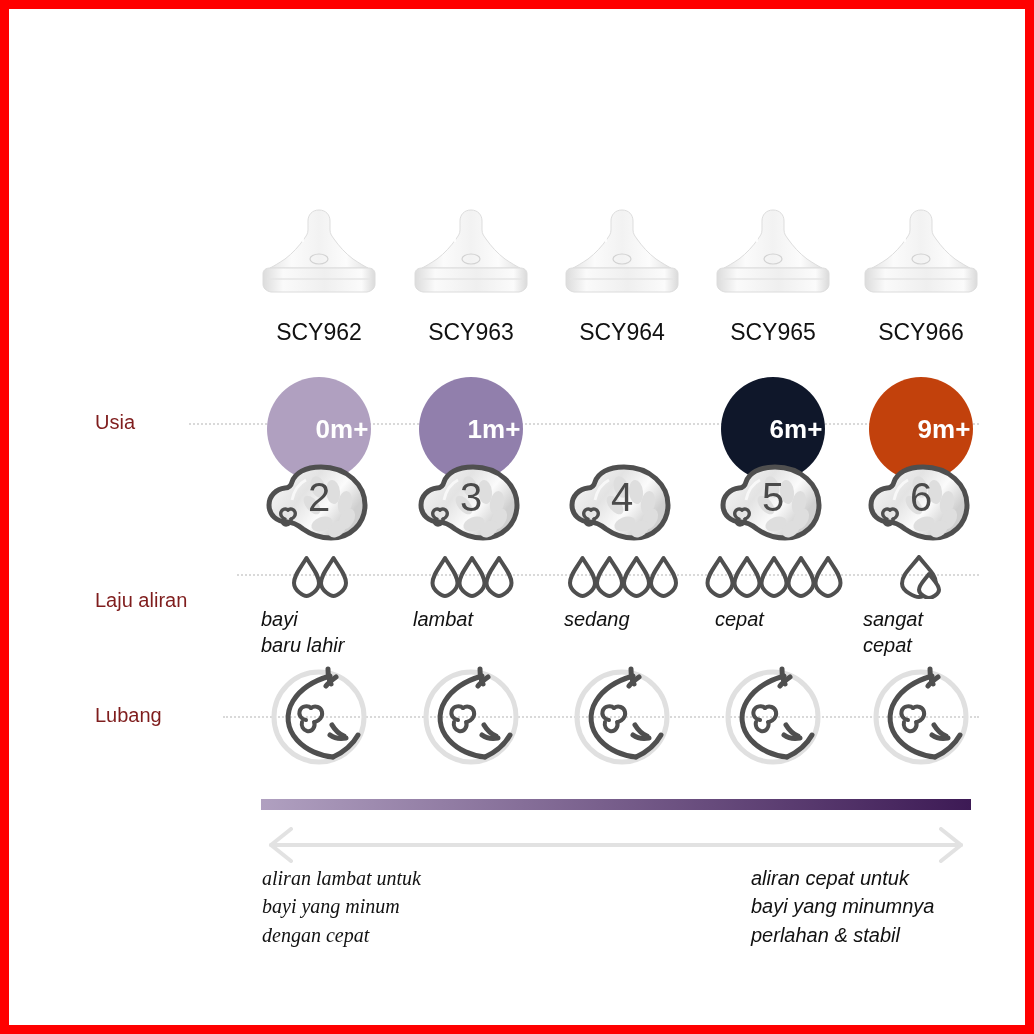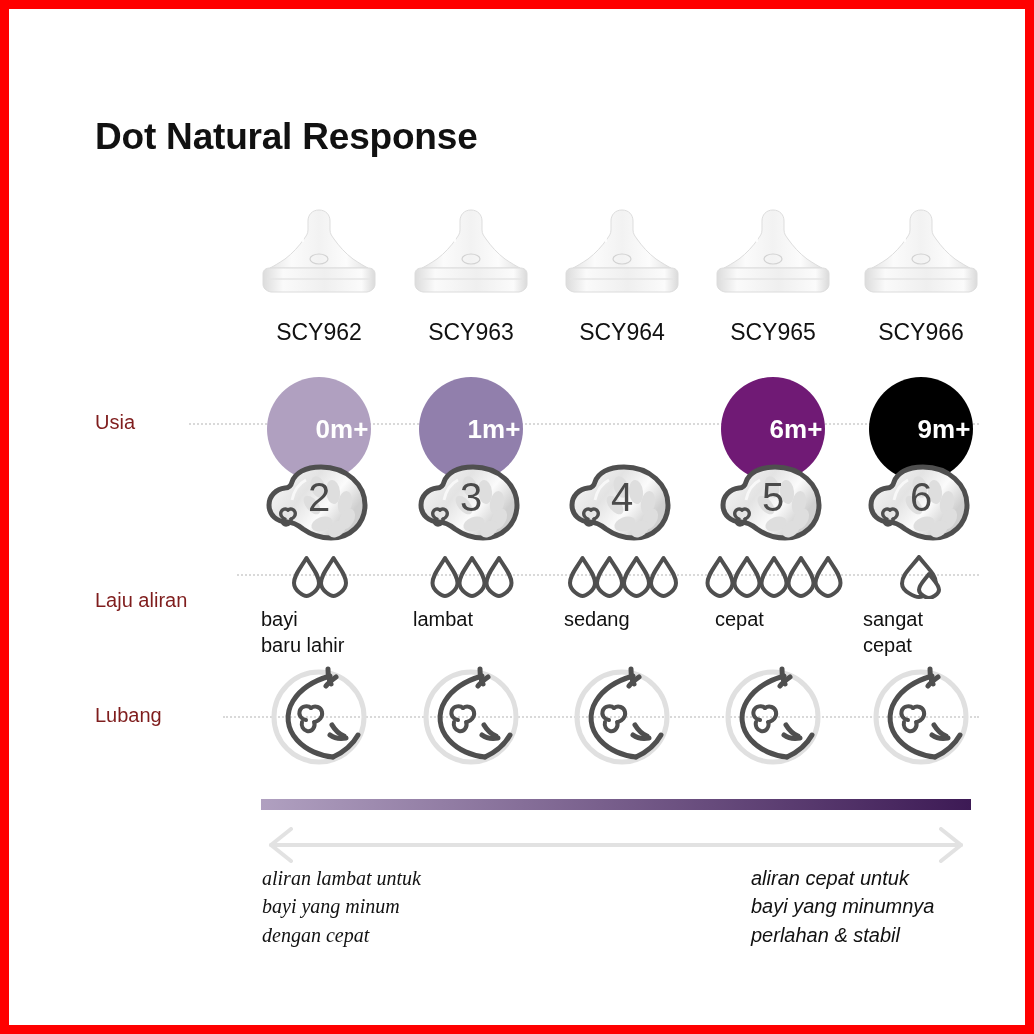--- a/index.html
+++ b/index.html
@@ -148,20 +148,21 @@
   .droplets svg { display: block; }
 
   
   .flow-label {
     position: absolute;
     top: 598px;
     left: 18px;
     width: 150px;
     text-align: left;
     font-size: 20px;
+    font-style: italic;
     color: #111111;
     line-height: 1.28;
     white-space: pre-line;
   }
 
   
   .hole-icon {
     position: absolute;
     top: 655px;
     left: 50%;
@@ -199,21 +200,20 @@
   }
   #caption-left  { left: 253px; top: 855px; width: 330px; font-family: Liberation Serif, serif; }
   #caption-right { left: 742px; top: 855px; width: 330px; }
 </style>
 </head>
 <body>
 
 <div id="frame" style="border-color: rgb(255, 0, 0);">
   <div id="canvas">
 
-    <div id="title">Dot Natural Response</div>
 
     <div class="row-label" id="label-usia">Usia</div>
     <div class="row-label" id="label-laju">Laju aliran</div>
     <div class="row-label" id="label-lubang">Lubang</div>
 
     <div class="leader" id="leader-usia"></div>
     <div class="leader" id="leader-laju"></div>
     <div class="leader" id="leader-lubang"></div>
 
     <div id="columns-host">
@@ -495,21 +495,21 @@
         <stop offset="100%" stop-color="#dadada"></stop>
       </linearGradient>
     </defs>
     <path d="M60 6 c-7 0 -11 5 -11 11 l0 9 c0 4 -2 6 -4 9 c-5 7 -11 14 -19 20 c-6 4 -11 7 -15 9 l98 0 c-4 -2 -9 -5 -15 -9 c-8 -6 -14 -13 -19 -20 c-2 -3 -4 -5 -4 -9 l0 -9 c0 -6 -4 -11 -11 -11 z" fill="url(#silG)" stroke="#dddddd" stroke-width="1"></path>
     <ellipse cx="60" cy="55" rx="9" ry="5" fill="none" stroke="#d2d2d2" stroke-width="1.2"></ellipse>
     <path d="M11 64 l98 0 c4 0 7 2 7 6 l0 10 c0 4 -3 7 -8 8 l-96 0 c-5 -1 -8 -4 -8 -8 l0 -10 c0 -4 3 -6 7 -6 z" fill="url(#baseG)" stroke="#dcdcdc" stroke-width="1"></path>
     <line x1="8" y1="75" x2="112" y2="75" stroke="#e4e4e4" stroke-width="1.4"></line>
     <path d="M45 12 c-2 8 -2 18 -1 26" fill="none" stroke="#ffffff" stroke-width="2.4" opacity="0.85"></path>
   </svg></div>
     <div class="product-code">SCY965</div>
-    <div class="age-bubble" style="background:#701a75">
+    <div class="age-bubble" style="background:#0f172a">
       <span class="age-text">6m+</span>
     </div>
     <div class="flow-icon">
       
   <svg viewBox="0 0 112 92" width="112" height="92">
     <defs>
       <linearGradient id="dome5" x1="0.1" y1="0" x2="0.95" y2="0.5">
         <stop offset="0%" stop-color="#f7f7f7"></stop>
         <stop offset="42%" stop-color="#e3e3e3"></stop>
         <stop offset="72%" stop-color="#fbfbfb"></stop>
@@ -584,21 +584,21 @@
         <stop offset="100%" stop-color="#dadada"></stop>
       </linearGradient>
     </defs>
     <path d="M60 6 c-7 0 -11 5 -11 11 l0 9 c0 4 -2 6 -4 9 c-5 7 -11 14 -19 20 c-6 4 -11 7 -15 9 l98 0 c-4 -2 -9 -5 -15 -9 c-8 -6 -14 -13 -19 -20 c-2 -3 -4 -5 -4 -9 l0 -9 c0 -6 -4 -11 -11 -11 z" fill="url(#silG)" stroke="#dddddd" stroke-width="1"></path>
     <ellipse cx="60" cy="55" rx="9" ry="5" fill="none" stroke="#d2d2d2" stroke-width="1.2"></ellipse>
     <path d="M11 64 l98 0 c4 0 7 2 7 6 l0 10 c0 4 -3 7 -8 8 l-96 0 c-5 -1 -8 -4 -8 -8 l0 -10 c0 -4 3 -6 7 -6 z" fill="url(#baseG)" stroke="#dcdcdc" stroke-width="1"></path>
     <line x1="8" y1="75" x2="112" y2="75" stroke="#e4e4e4" stroke-width="1.4"></line>
     <path d="M45 12 c-2 8 -2 18 -1 26" fill="none" stroke="#ffffff" stroke-width="2.4" opacity="0.85"></path>
   </svg></div>
     <div class="product-code">SCY966</div>
-    <div class="age-bubble" style="background:#000000">
+    <div class="age-bubble" style="background:#c2410c">
       <span class="age-text">9m+</span>
     </div>
     <div class="flow-icon">
       
   <svg viewBox="0 0 112 92" width="112" height="92">
     <defs>
       <linearGradient id="dome6" x1="0.1" y1="0" x2="0.95" y2="0.5">
         <stop offset="0%" stop-color="#f7f7f7"></stop>
         <stop offset="42%" stop-color="#e3e3e3"></stop>
         <stop offset="72%" stop-color="#fbfbfb"></stop>

